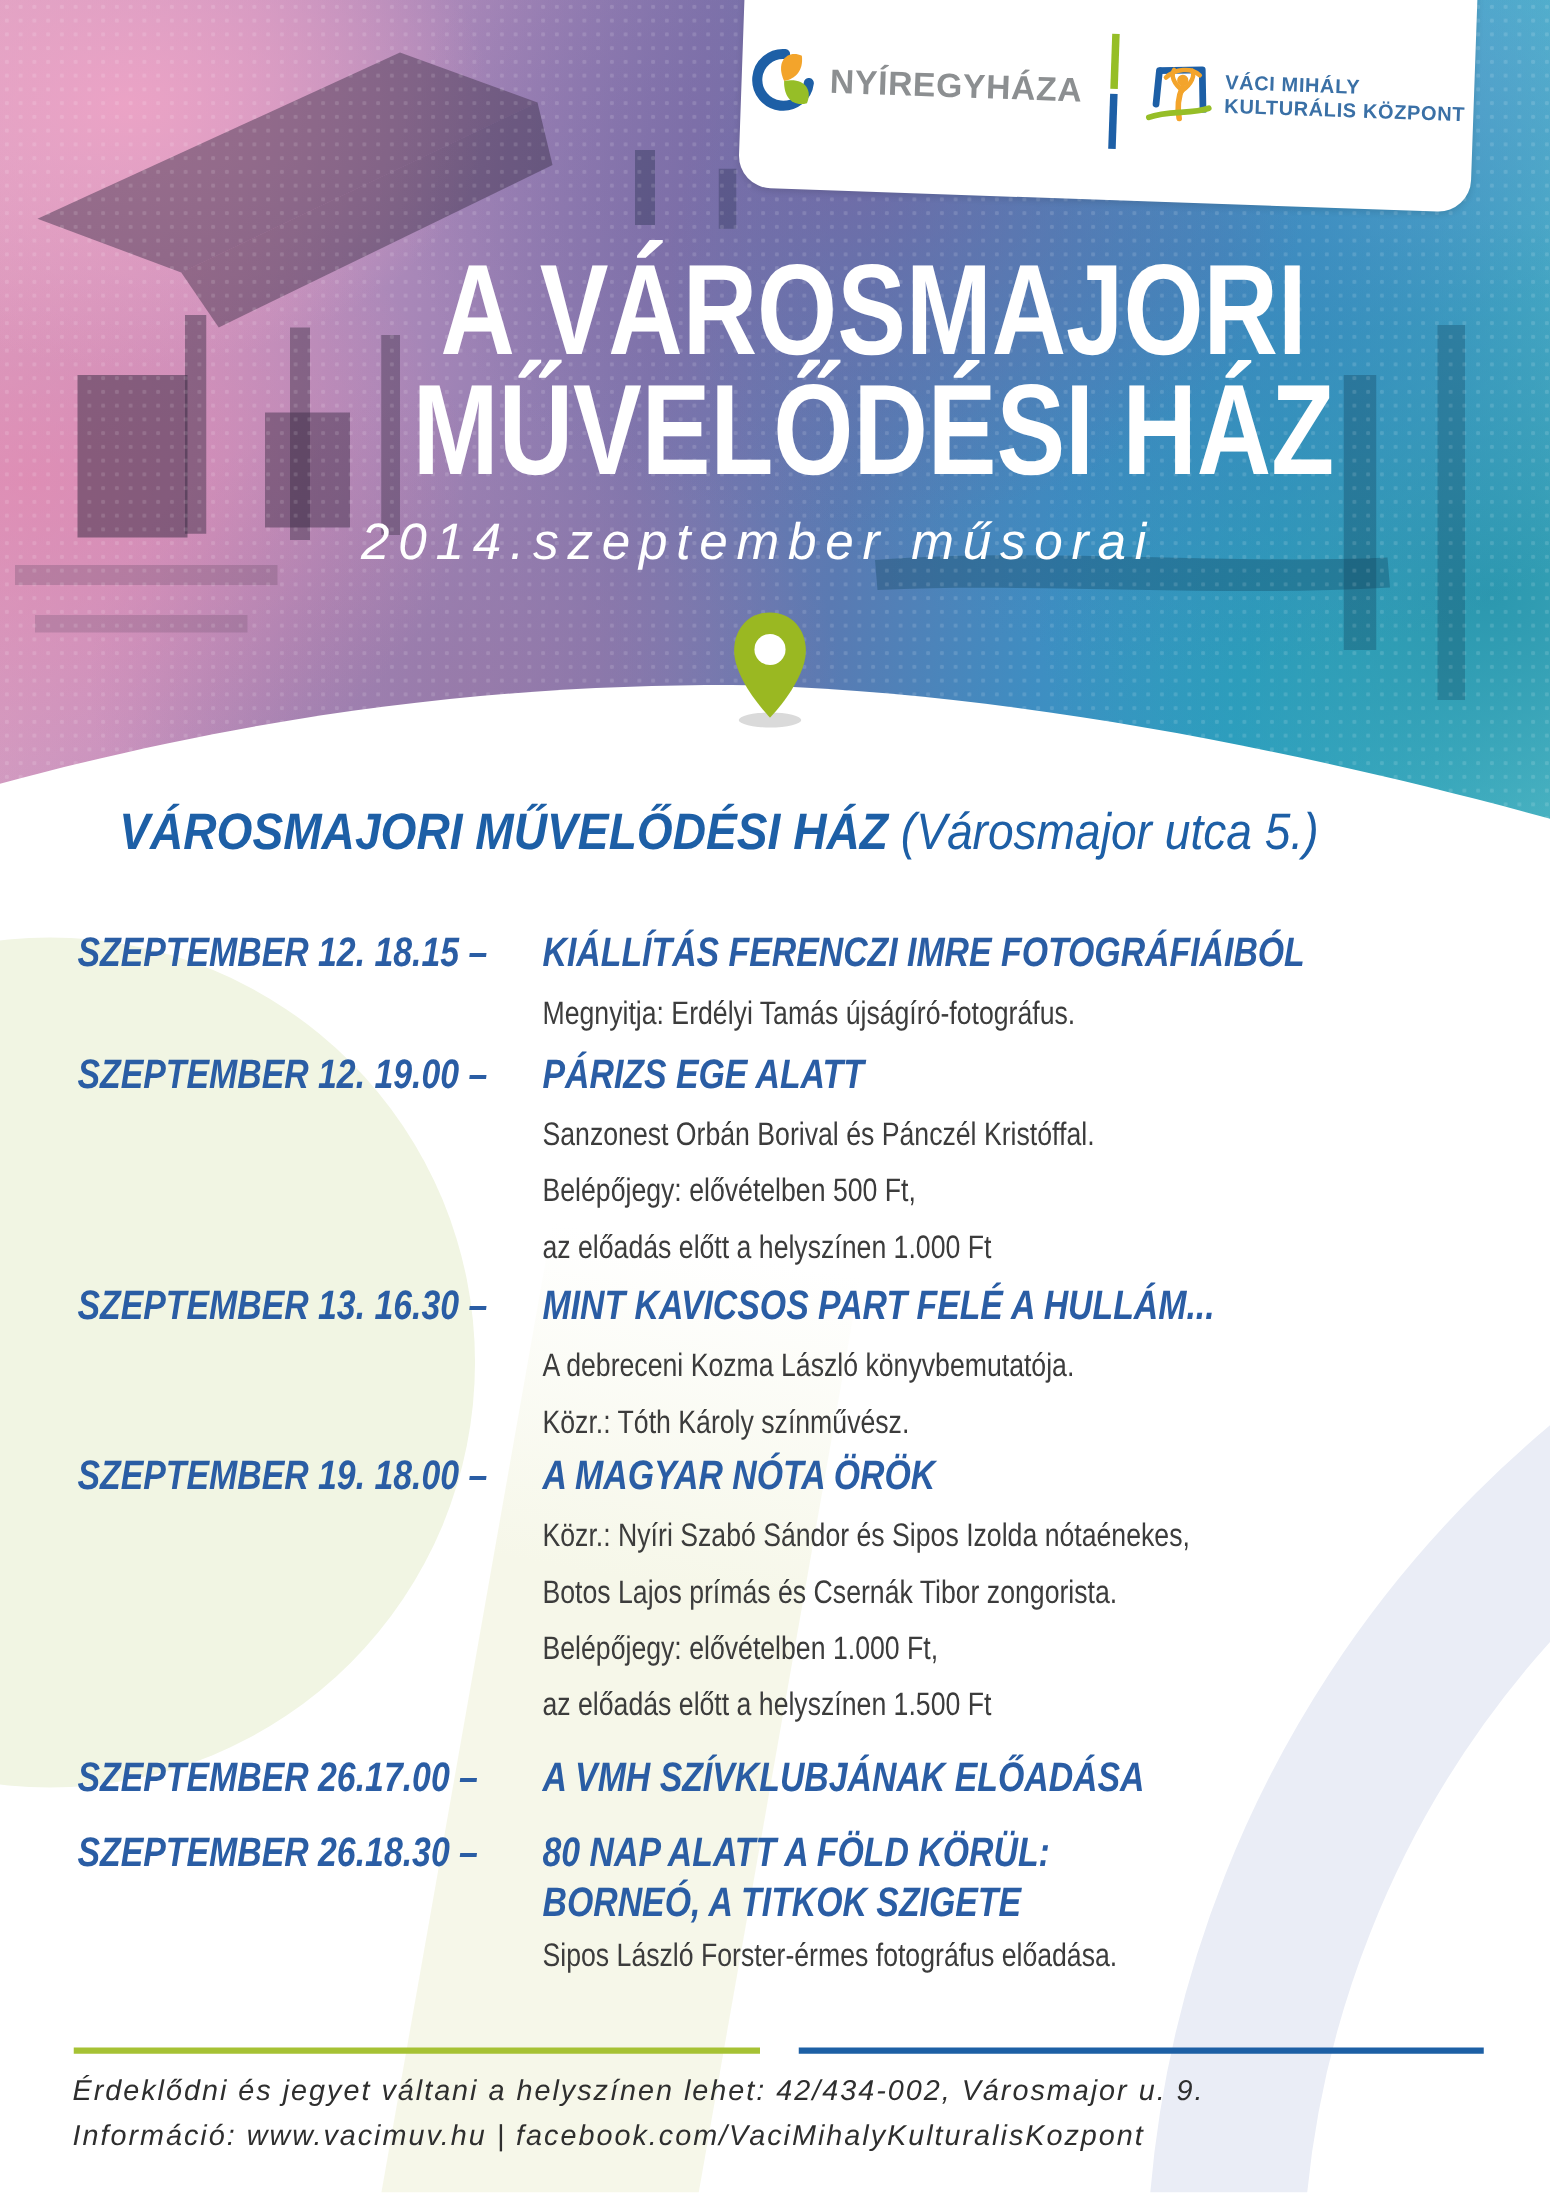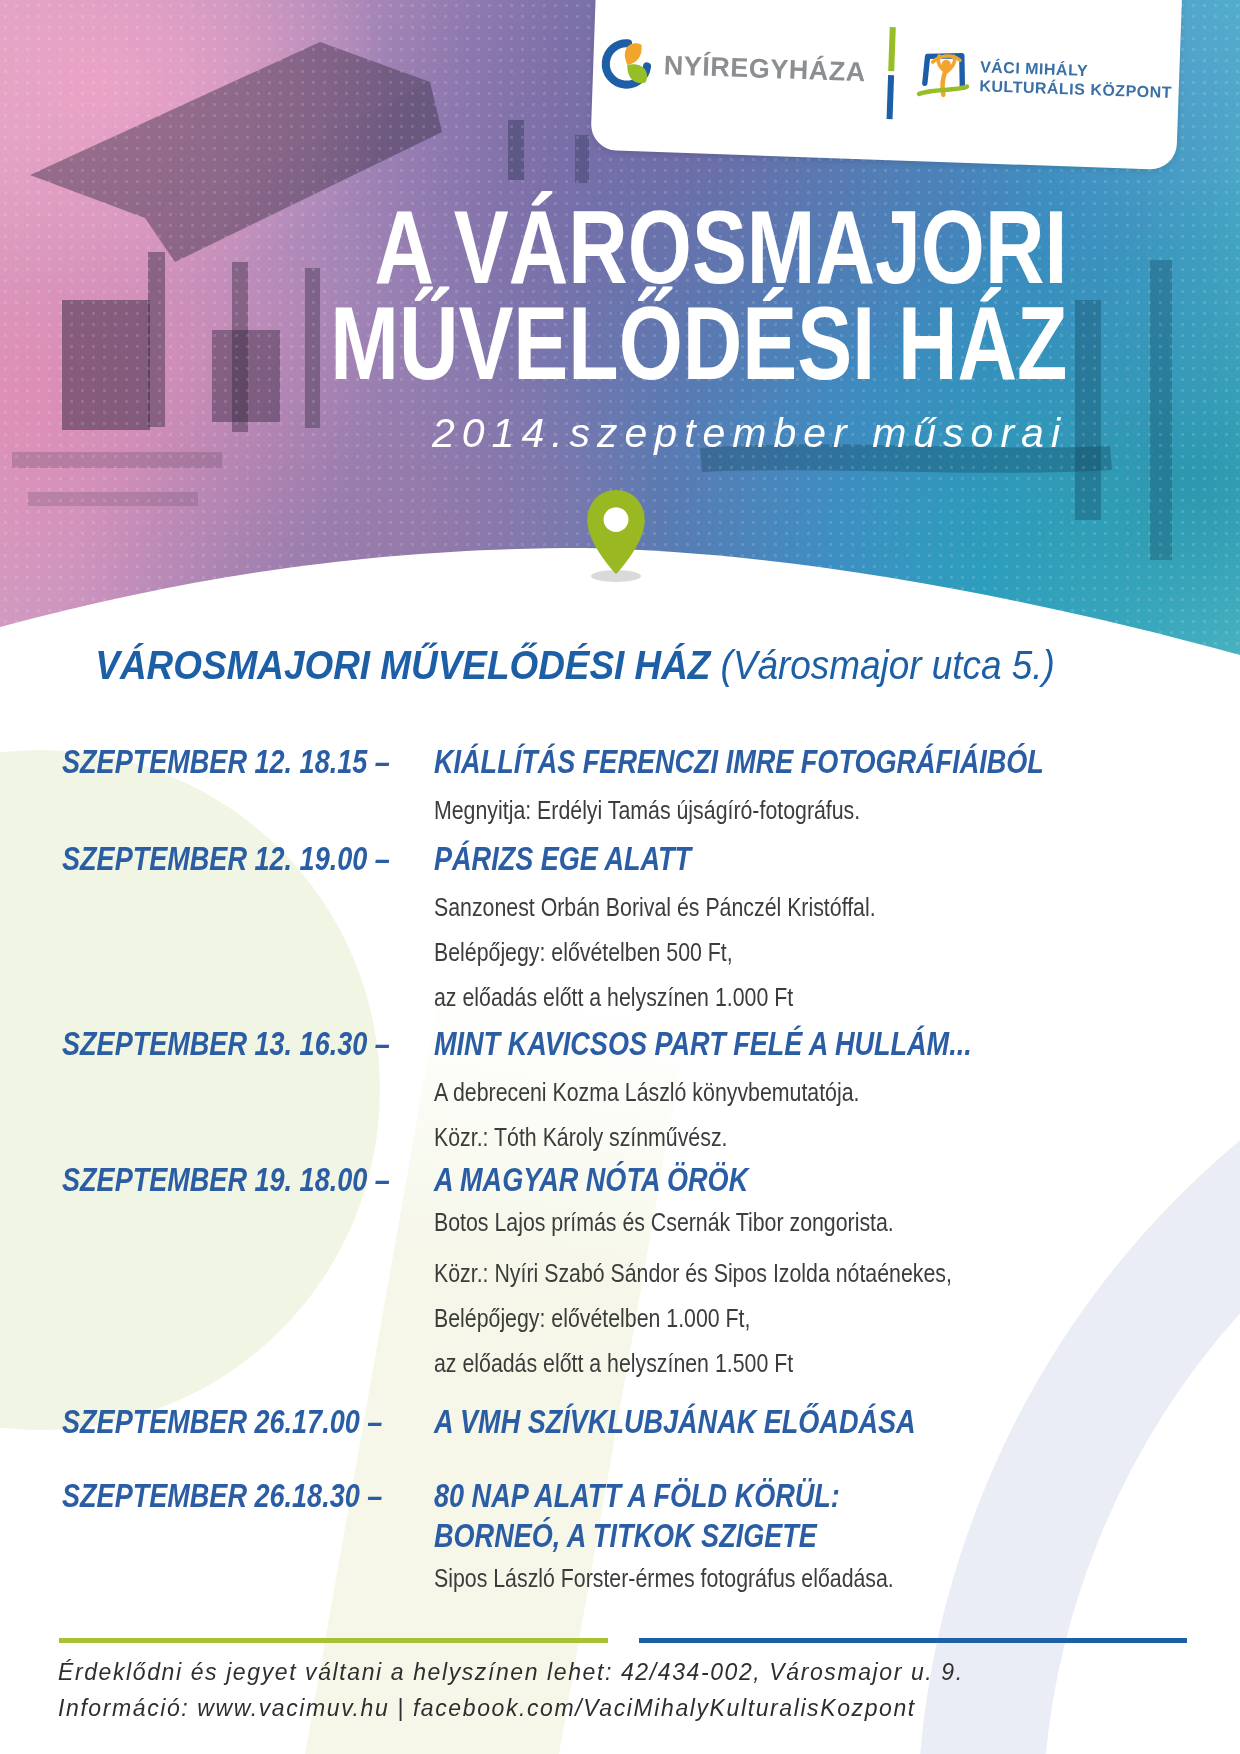--- a/index.html
+++ b/index.html
@@ -27,21 +27,21 @@
       radial-gradient(ellipse 520px 430px at 96% 68%, rgba(40,148,172,.9), rgba(40,148,172,0) 70%),
       radial-gradient(ellipse 420px 300px at 88% 8%, rgba(112,172,216,.8), rgba(112,172,216,0) 70%),
       linear-gradient(100deg,#dba3c3 0%,#c795c0 15%,#a184b6 30%,#7f76ad 42%,#5a7ab2 55%,#3e8ec2 68%,#2fa2c4 80%,#46b6c8 92%,#5cc3cd 100%);}
   .hero-sketch{position:absolute;left:0;top:0;}
   .hero-texture{position:absolute;left:0;top:0;right:0;bottom:0;
       background-image:radial-gradient(rgba(255,255,255,.13) 1.5px, rgba(255,255,255,0) 2px);
       background-size:11px 11px;}
   .hero-wave{position:absolute;left:0;bottom:0;}
 
   
-  .hero-title{position:absolute;right:173px;top:200px;text-align:right;color:#ffffff;z-index:3;}
+  .hero-title{position:absolute;right:173px;top:200px;text-align:center;color:#ffffff;z-index:3;}
   .hero-title .t{font-size:103px;font-weight:700;line-height:96px;white-space:nowrap;
       transform:scaleX(.8);transform-origin:100% 50%;}
   .hero-title .sub{margin-top:18px;font-size:41px;font-style:italic;font-weight:400;
       letter-spacing:7px;white-space:nowrap;}
 
   
   .logo-card{position:absolute;left:594px;top:-62px;width:586px;height:222px;background:#ffffff;
       border-radius:26px;transform:rotate(2deg);z-index:4;box-shadow:0 2px 6px rgba(0,0,0,.12);
       display:flex;align-items:center;justify-content:center;gap:22px;padding-top:48px;box-sizing:border-box;}
   .brand{display:flex;align-items:center;gap:10px;}
@@ -68,21 +68,21 @@
   .event{display:grid;grid-template-columns:372px 1fr;}
   .edate{color:#2a5da4;font-weight:700;font-style:italic;font-size:33px;line-height:40px;}
   .etitle{color:#2a5da4;font-weight:700;font-style:italic;font-size:33px;line-height:40px;}
   .desc{font-size:26px;line-height:45px;color:#3c3c3c;}
   .desc-first{margin-top:6px;}
   .cond{display:inline-block;transform:scaleX(.82);transform-origin:0 50%;white-space:nowrap;}
   .ev-1{margin-bottom:6px;}
   .ev-2{margin-bottom:4px;}
   .ev-3{margin-bottom:0;}
   .ev-4{margin-bottom:16px;}
-  .ev-5{margin-bottom:34px;}
+  .ev-5{margin-bottom:20px;}
 
   
   .footer-bar-green{position:absolute;left:59px;top:1638px;width:549px;height:5px;background:#a6c234;z-index:2;}
   .footer-bar-blue{position:absolute;left:639px;top:1638px;width:548px;height:5px;background:#1d60a5;z-index:2;}
   .footer-text{position:absolute;left:58px;top:1654px;z-index:2;color:#2e2e2e;
       font-size:23px;line-height:36px;font-style:italic;letter-spacing:1.6px;}
 </style>
 </head>
 <body>
 
@@ -194,22 +194,22 @@
         <div class="etitle"><span class="cond">MINT KAVICSOS PART FELÉ A HULLÁM...</span></div>
         <div class="desc desc-first"><span class="cond">A debreceni Kozma László könyvbemutatója.</span></div>
         <div class="desc"><span class="cond">Közr.: Tóth Károly színművész.</span></div>
       </div>
     </div>
 
     <div class="event ev-4">
       <div class="edate"><span class="cond">SZEPTEMBER 19. 18.00 –</span></div>
       <div>
         <div class="etitle"><span class="cond">A MAGYAR NÓTA ÖRÖK</span></div>
+        <div class="desc desc-first"><span class="cond">Közr.: Nyíri Szabó Sándor és Sipos Izolda nótaénekes,</span></div>
         <div class="desc"><span class="cond">Botos Lajos prímás és Csernák Tibor zongorista.</span></div>
-        <div class="desc desc-first"><span class="cond">Közr.: Nyíri Szabó Sándor és Sipos Izolda nótaénekes,</span></div>
         <div class="desc"><span class="cond">Belépőjegy: elővételben 1.000 Ft,</span></div>
         <div class="desc"><span class="cond">az előadás előtt a helyszínen 1.500 Ft</span></div>
       </div>
     </div>
 
     <div class="event ev-5">
       <div class="edate"><span class="cond">SZEPTEMBER 26.17.00 –</span></div>
       <div>
         <div class="etitle"><span class="cond">A VMH SZÍVKLUBJÁNAK ELŐADÁSA</span></div>
       </div>

